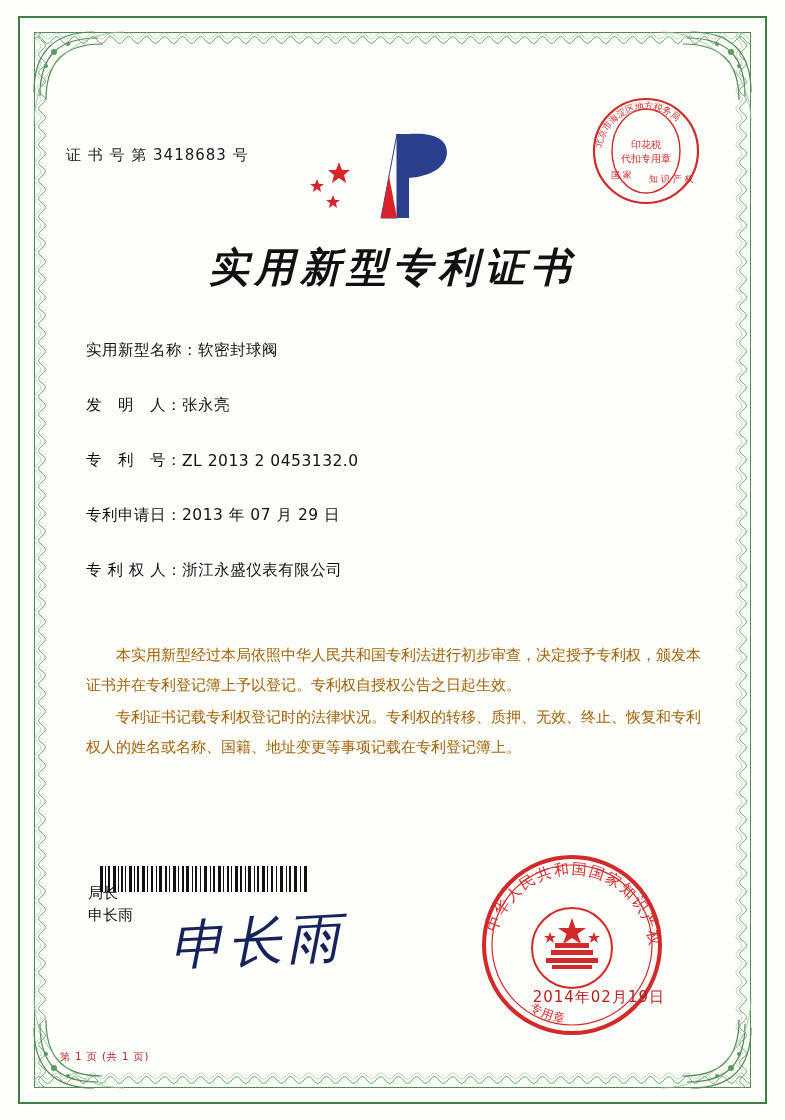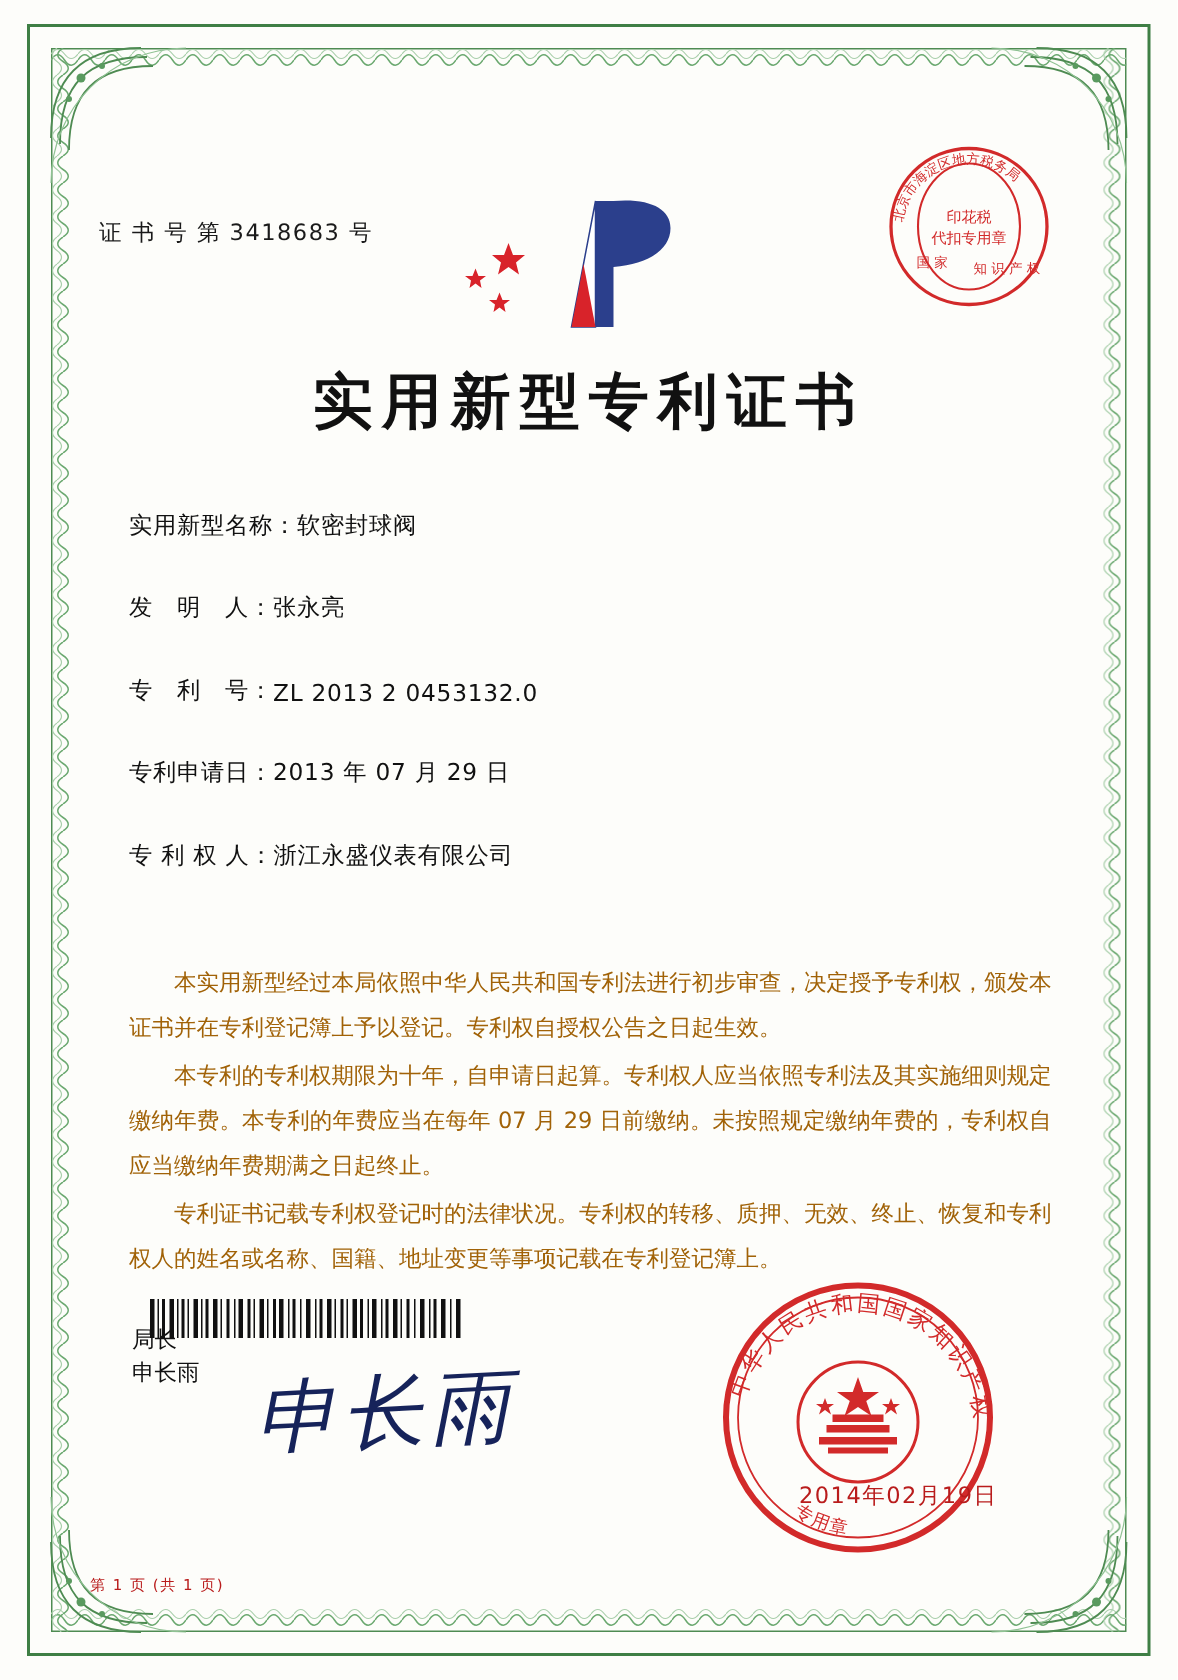--- a/index.html
+++ b/index.html
@@ -97,31 +97,32 @@
     position: absolute;
     top: 180px;
     left: 0;
     right: 0;
     text-align: center;
     font-family: "DejaVu Serif", "Liberation Serif", serif;
     font-weight: bold;
     font-size: 40px;
     letter-spacing: 6px;
     color: #111;
+    font-style: italic;
   }
 
   .fields {
     position: absolute;
     top: 280px;
     left: 26px;
     right: 10px;
   }
   .field-row {
     display: flex;
-    align-items: flex-end;
+    align-items: center;
     margin-bottom: 34px;
     font-size: 15.5px;
     color: #111;
     font-family: "DejaVu Sans", "Liberation Sans", sans-serif;
   }
   .field-label {
     white-space: pre;
     letter-spacing: 0.5px;
   }
   .field-value {
@@ -362,21 +363,20 @@
         <span class="field-value">2013 年 07 月 29 日</span>
       </div>
       <div class="field-row">
         <span class="field-label">专 利 权 人：</span>
         <span class="field-value">浙江永盛仪表有限公司</span>
       </div>
     </div>
 
     <div class="paragraphs">
       <p>本实用新型经过本局依照中华人民共和国专利法进行初步审查，决定授予专利权，颁发本证书并在专利登记簿上予以登记。专利权自授权公告之日起生效。</p>
-      <p>本专利的专利权期限为十年，自申请日起算。专利权人应当依照专利法及其实施细则规定缴纳年费。本专利的年费应当在每年 07 月 29 日前缴纳。未按照规定缴纳年费的，专利权自应当缴纳年费期满之日起终止。</p>
       <p>专利证书记载专利权登记时的法律状况。专利权的转移、质押、无效、终止、恢复和专利权人的姓名或名称、国籍、地址变更等事项记载在专利登记簿上。</p>
     </div>
 
     <div class="barcode">
       <svg width="210" height="26" viewBox="0 0 210 26">
         <g fill="#111">
           <rect x="0" y="0" width="3" height="26"></rect>
             <rect x="5" y="0" width="1" height="26"></rect>
           <rect x="8" y="0" width="2" height="26"></rect>
             <rect x="13" y="0" width="3" height="26"></rect>

